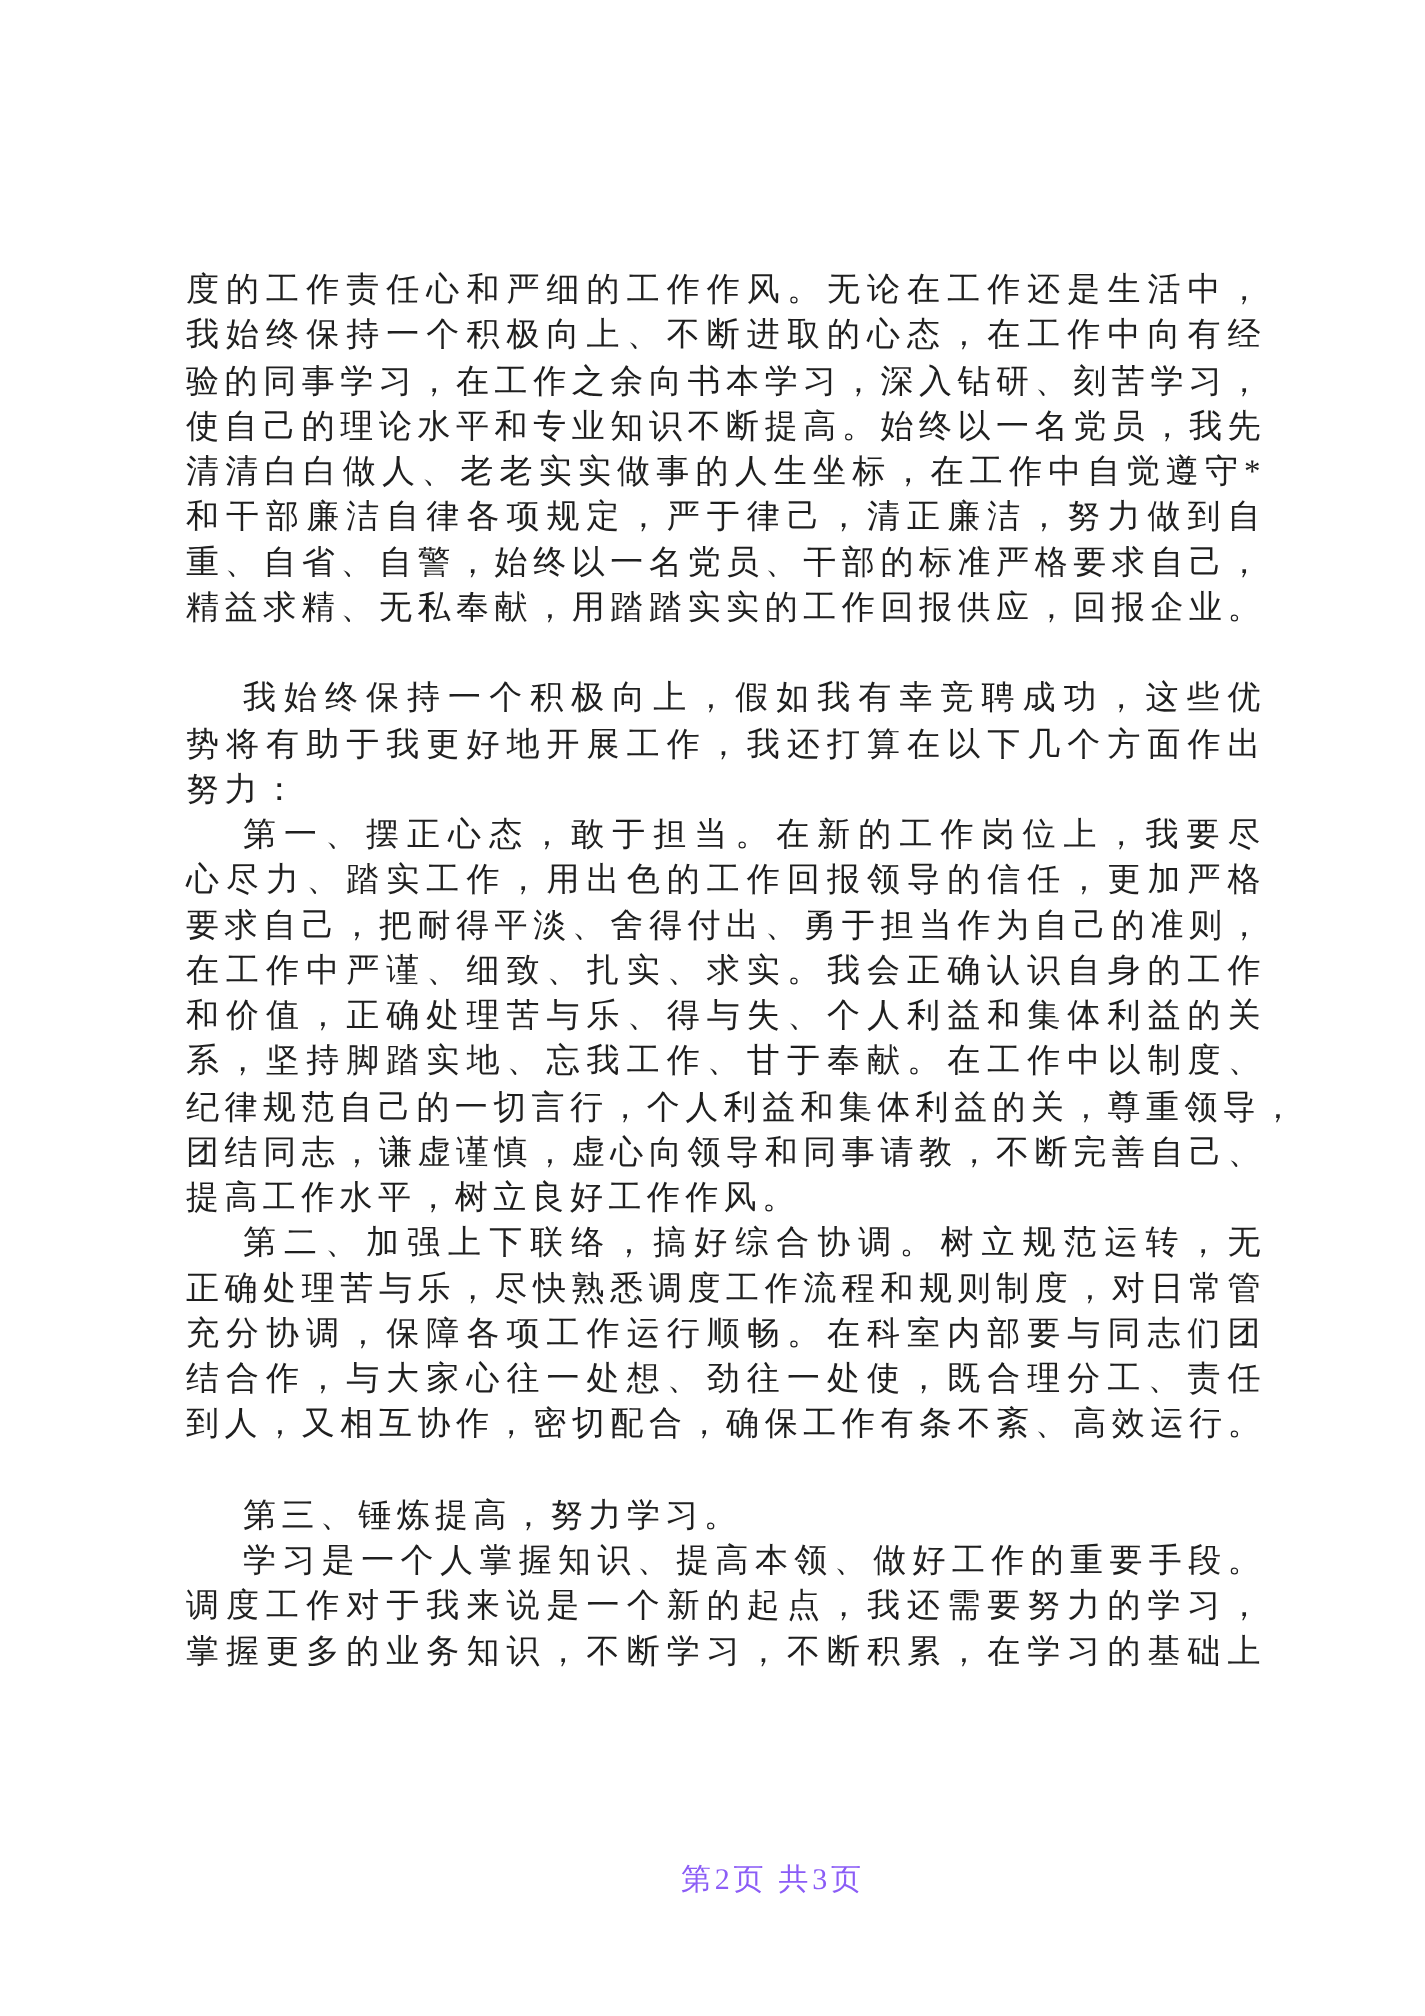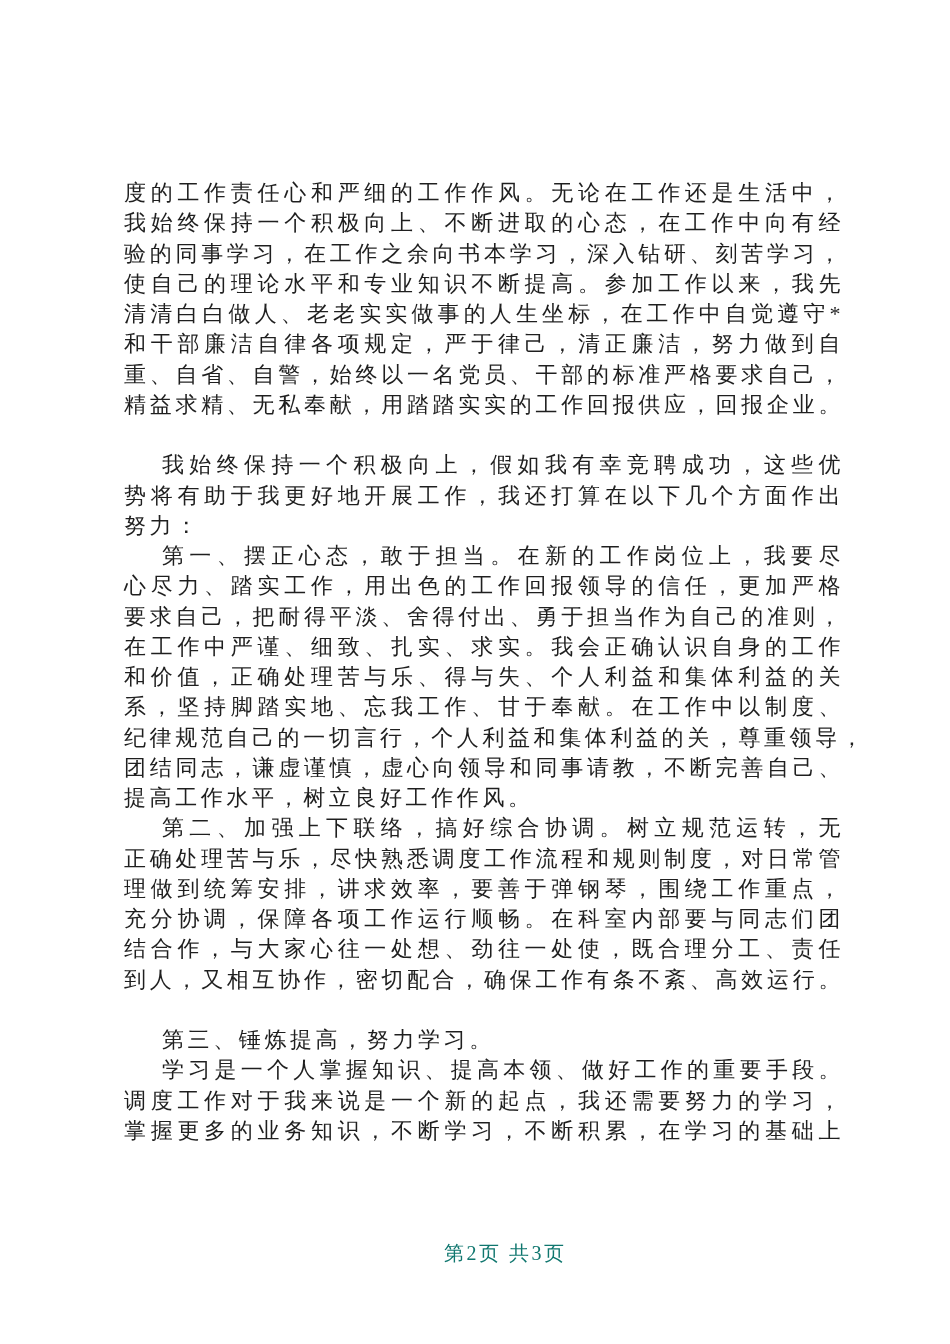--- a/index.html
+++ b/index.html
@@ -32,60 +32,59 @@
   .j {
     text-align: justify;
     text-align-last: justify;
     text-justify: inter-character;
   }
   .ind {
     text-indent: 38px;
   }
   .footer {
     position: absolute;
-    left: 444px;
+    left: 454px;
     top: 1241px;
     height: 24px;
     line-height: 24px;
     font-size: 20px;
     letter-spacing: 2.5px;
-    color: #0f766e;
+    color: #8b5cf6;
     white-space: nowrap;
     text-align: right;
   }
 </style>
 </head>
 <body>
 
 <div class="page">
   <div class="body-text">
       <div class="line j">度的工作责任心和严细的工作作风。无论在工作还是生活中，</div>
       <div class="line j">我始终保持一个积极向上、不断进取的心态，在工作中向有经</div>
       <div class="line j">验的同事学习，在工作之余向书本学习，深入钻研、刻苦学习，</div>
-      <div class="line j">使自己的理论水平和专业知识不断提高。参加工作以来，我先</div>
+      <div class="line j">使自己的理论水平和专业知识不断提高。始终以一名党员，我先</div>
       <div class="line j">清清白白做人、老老实实做事的人生坐标，在工作中自觉遵守*</div>
       <div class="line j">和干部廉洁自律各项规定，严于律己，清正廉洁，努力做到自</div>
       <div class="line j">重、自省、自警，始终以一名党员、干部的标准严格要求自己，</div>
       <div class="line j">精益求精、无私奉献，用踏踏实实的工作回报供应，回报企业。</div>
       <div class="line"></div>
       <div class="line j ind">我始终保持一个积极向上，假如我有幸竞聘成功，这些优</div>
       <div class="line j">势将有助于我更好地开展工作，我还打算在以下几个方面作出</div>
       <div class="line">努力：</div>
       <div class="line j ind">第一、摆正心态，敢于担当。在新的工作岗位上，我要尽</div>
       <div class="line j">心尽力、踏实工作，用出色的工作回报领导的信任，更加严格</div>
       <div class="line j">要求自己，把耐得平淡、舍得付出、勇于担当作为自己的准则，</div>
       <div class="line j">在工作中严谨、细致、扎实、求实。我会正确认识自身的工作</div>
       <div class="line j">和价值，正确处理苦与乐、得与失、个人利益和集体利益的关</div>
       <div class="line j">系，坚持脚踏实地、忘我工作、甘于奉献。在工作中以制度、</div>
       <div class="line j">纪律规范自己的一切言行，个人利益和集体利益的关，尊重领导，</div>
       <div class="line j">团结同志，谦虚谨慎，虚心向领导和同事请教，不断完善自己、</div>
       <div class="line">提高工作水平，树立良好工作作风。</div>
       <div class="line j ind">第二、加强上下联络，搞好综合协调。树立规范运转，无</div>
       <div class="line j">正确处理苦与乐，尽快熟悉调度工作流程和规则制度，对日常管</div>
-      <div class="line j">理做到统筹安排，讲求效率，要善于弹钢琴，围绕工作重点，</div>
       <div class="line j">充分协调，保障各项工作运行顺畅。在科室内部要与同志们团</div>
       <div class="line j">结合作，与大家心往一处想、劲往一处使，既合理分工、责任</div>
       <div class="line j">到人，又相互协作，密切配合，确保工作有条不紊、高效运行。</div>
       <div class="line"></div>
       <div class="line ind">第三、锤炼提高，努力学习。</div>
       <div class="line j ind">学习是一个人掌握知识、提高本领、做好工作的重要手段。</div>
       <div class="line j">调度工作对于我来说是一个新的起点，我还需要努力的学习，</div>
       <div class="line j">掌握更多的业务知识，不断学习，不断积累，在学习的基础上</div>
     </div>
   <div class="footer">

